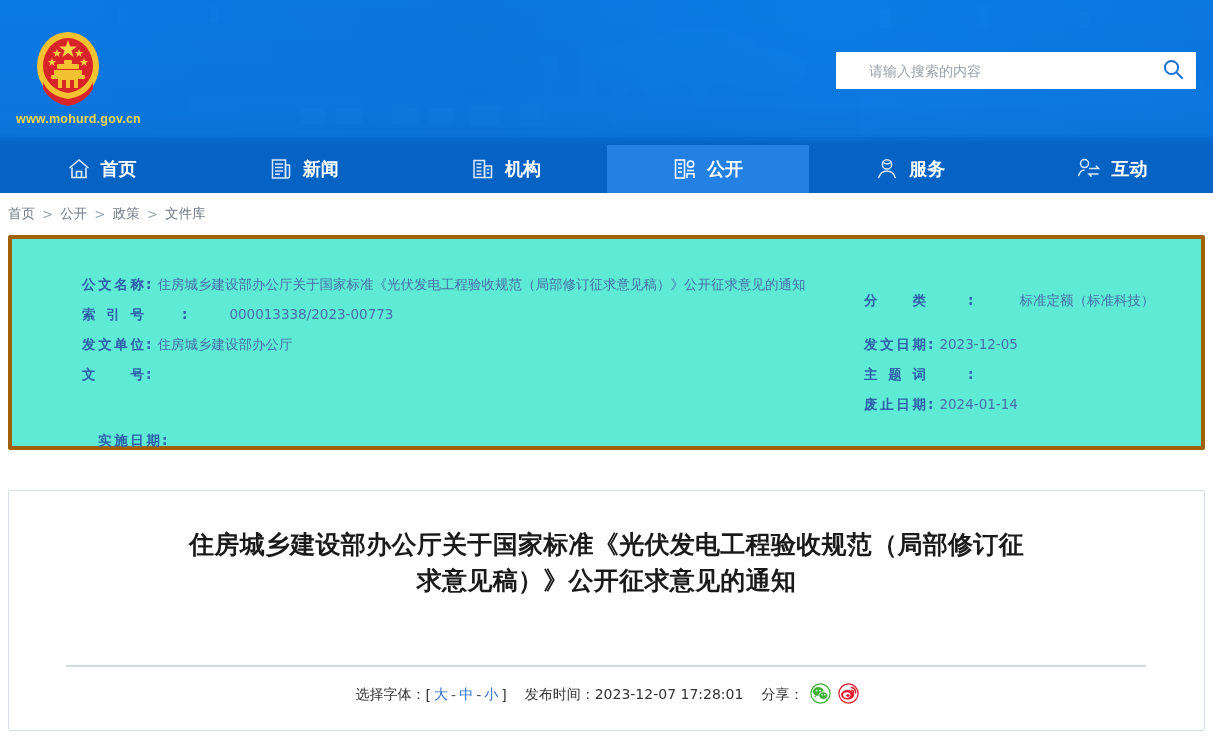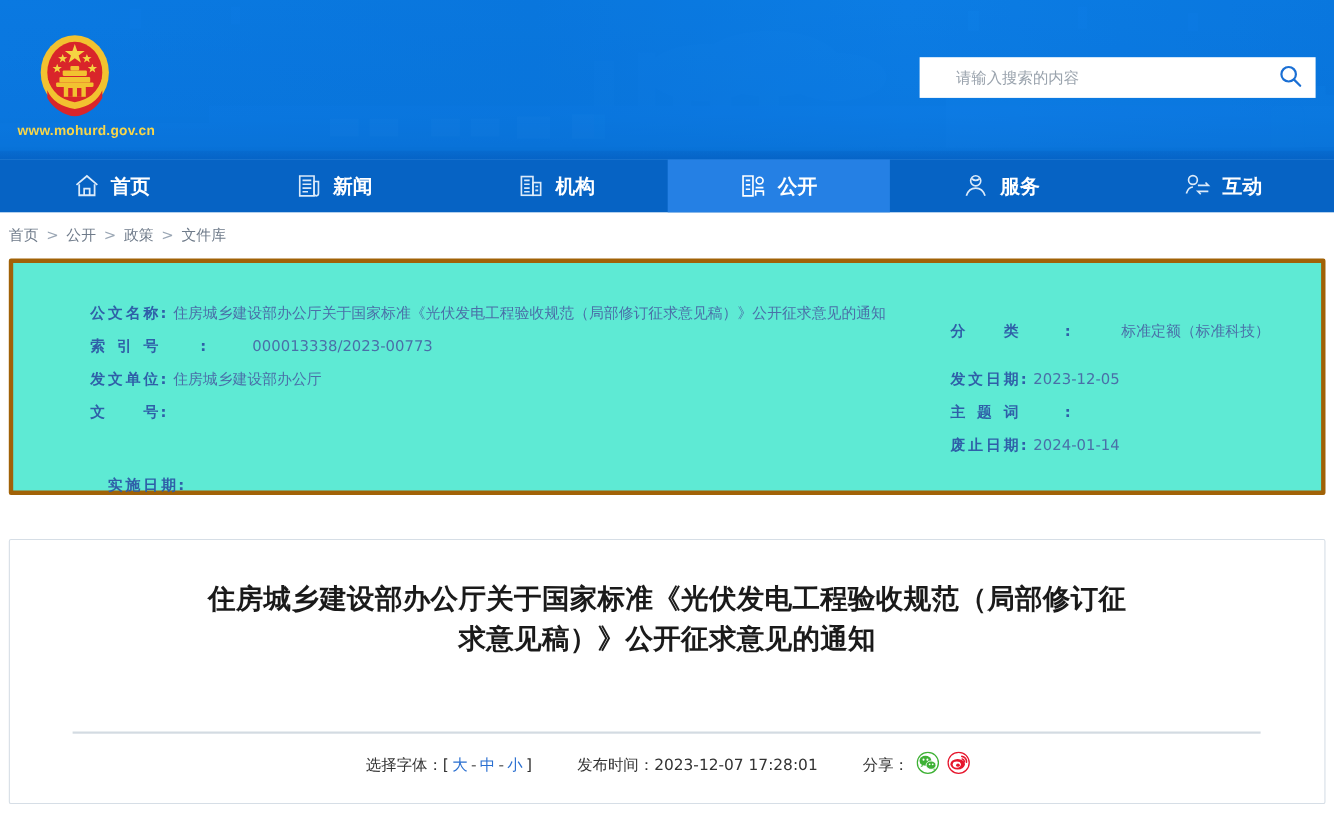--- a/index.html
+++ b/index.html
@@ -160,21 +160,21 @@
   .article-divider {
     position: absolute;
     left: 57px; top: 174px;
     width: 1080px; height: 2px;
     background: #d3dbe2;
   }
   .article-toolbar {
     position: absolute;
     left: 0; top: 192px; width: 1197px;
     display: flex; align-items: center; justify-content: center;
-    gap: 41px;
+    gap: 18px;
     font-size: 14px; color: #333;
     font-family: "DejaVu Sans", "Liberation Sans", sans-serif;
   }
   .fontsize-group { display: flex; align-items: center; }
   .fs-bracket { color: #333; }
   .fs-opt { cursor: pointer; color: #2a6fd0; padding: 0 3px; }
   .fs-dash { color: #555; }
   .share-group { display: flex; align-items: center; gap: 7px; }
   .share-icon { cursor: pointer; display: block; }
 </style>

